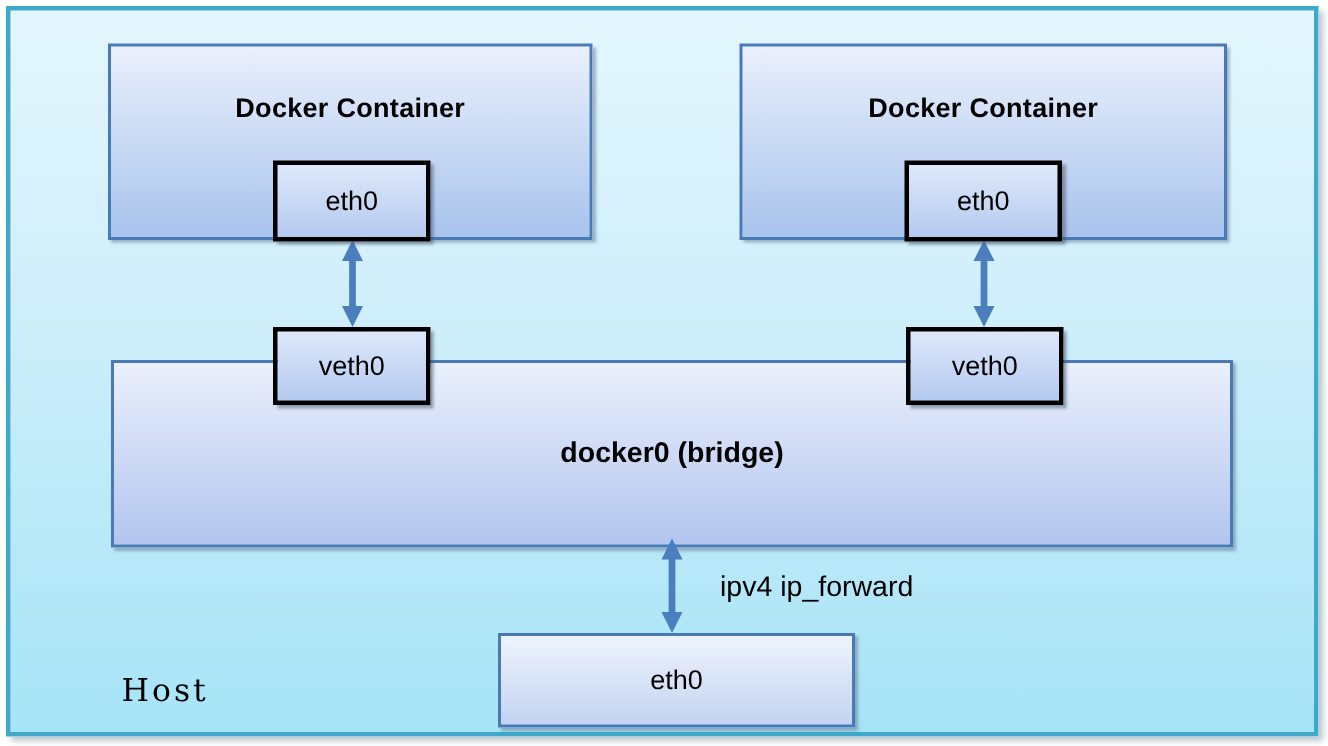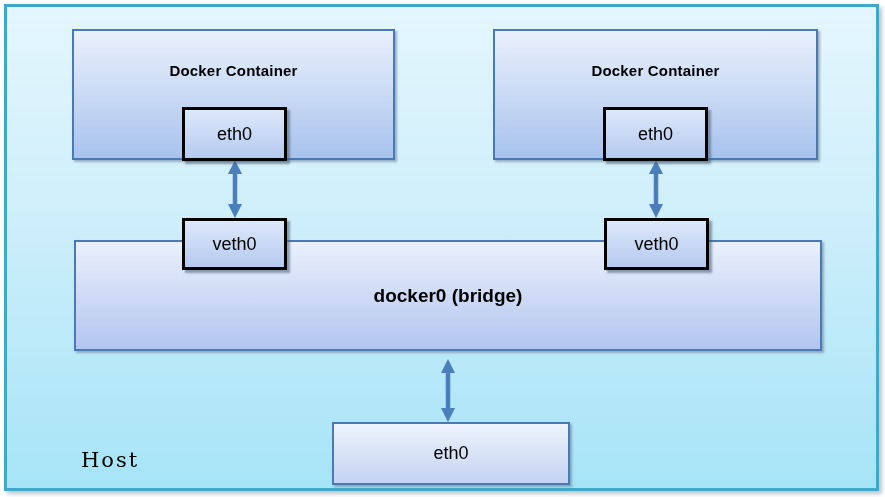--- a/index.html
+++ b/index.html
@@ -33,21 +33,21 @@
   }
   .box { position:absolute; }
   .container-box {
     border:2px solid var(--box_border_blue);
     background:linear-gradient(180deg, var(--box_fill_top) 0%, var(--box_fill_bottom) 100%);
     box-shadow:2px 2px 2px rgba(100,120,145,.55);
     text-align:center;
   }
   .container-title {
     margin-top:31px;
-    font-size:15px;
+    font-size:18px;
     font-weight:bold;
     letter-spacing:.2px;
   }
   .iface-box {
     border:3px solid var(--box_border_black);
     background:linear-gradient(180deg, var(--iface_fill_top) 0%, var(--iface_fill_bottom) 100%);
     box-shadow:2.5px 2.5px 2px rgba(70,90,115,.55);
     display:flex; align-items:center; justify-content:center;
     font-size:18px;
     z-index:5;
@@ -80,21 +80,21 @@
     letter-spacing:2px;
     margin-left:32px;
   }
   
   #container-left  { left:65px;  top:22px;  width:323px; height:131px; }
   #container-right { left:486px; top:22px;  width:325px; height:131px; }
   #eth0-left   { left:175px; top:100px; width:105px; height:54px; }
   #eth0-right  { left:596px; top:100px; width:105px; height:54px; }
   #veth0-left  { left:175px; top:211px; width:105px; height:52px; }
   #veth0-right { left:597px; top:211px; width:105px; height:52px; }
-  #bridge      { left:67px;  top:233px; width:748px; height:111px; }
+  #bridge      { left:67px;  top:233px; width:748px; height:125px; }
   #host-eth0   { left:325px; top:415px; width:238px; height:63px; }
   #arrow-left   { left:218px; top:153px; }
   #arrow-right  { left:639px; top:153px; }
   #arrow-bottom { left:431px; top:352px; }
 </style>
 </head>
 <body>
 
 <div class="panel">
 
@@ -137,15 +137,16 @@
     <line x1="10" y1="10" x2="10" y2="48" style="stroke:var(--arrow);stroke-width:4.5"></line>
     <polygon points="10,0 3,14 17,14" style="fill:var(--arrow)"></polygon>
     <polygon points="10,58 3,44 17,44" style="fill:var(--arrow)"></polygon>
   </svg>
   <svg class="arrow-svg" id="arrow-bottom" width="20" height="63">
     <line x1="10" y1="10" x2="10" y2="53" style="stroke:var(--arrow);stroke-width:4.5"></line>
     <polygon points="10,0 3,14 17,14" style="fill:var(--arrow)"></polygon>
     <polygon points="10,63 3,49 17,49" style="fill:var(--arrow)"></polygon>
   </svg>
 
+  <div class="forward-label">ipv4 ip_forward</div>
   <div class="host-label">Host</div>
 
 </div>
 
 </body></html>

